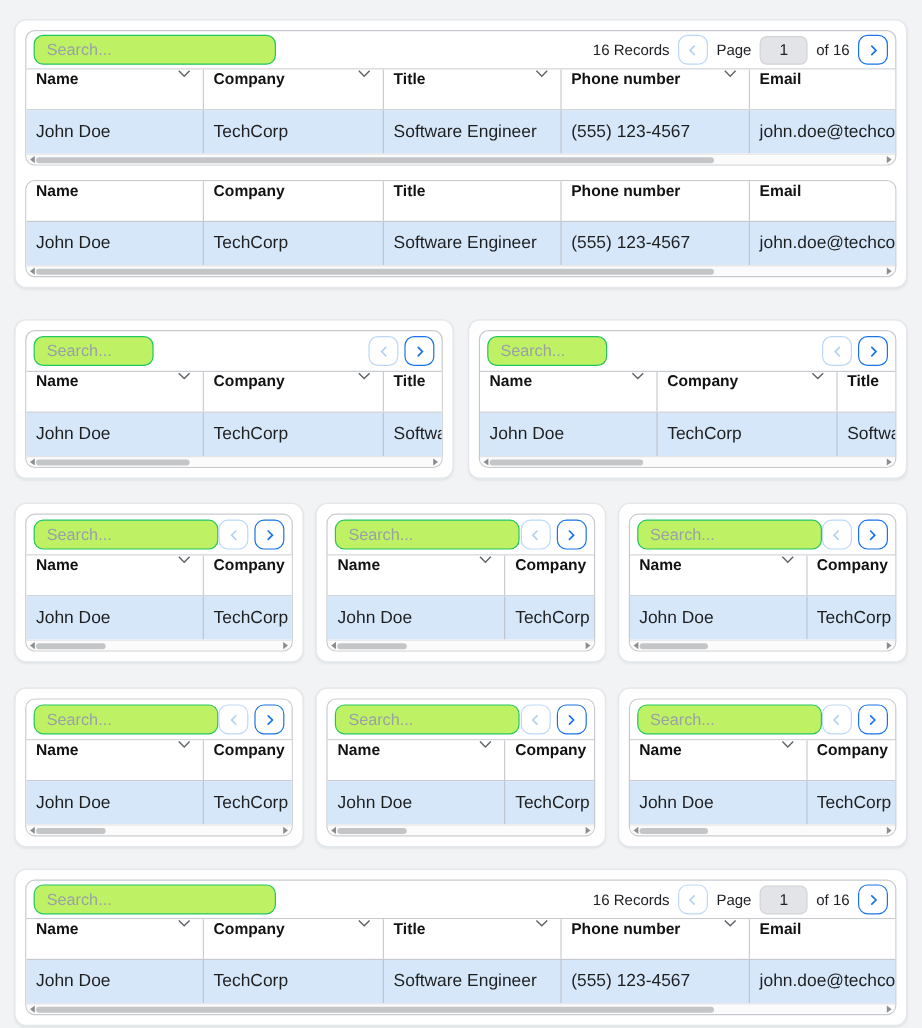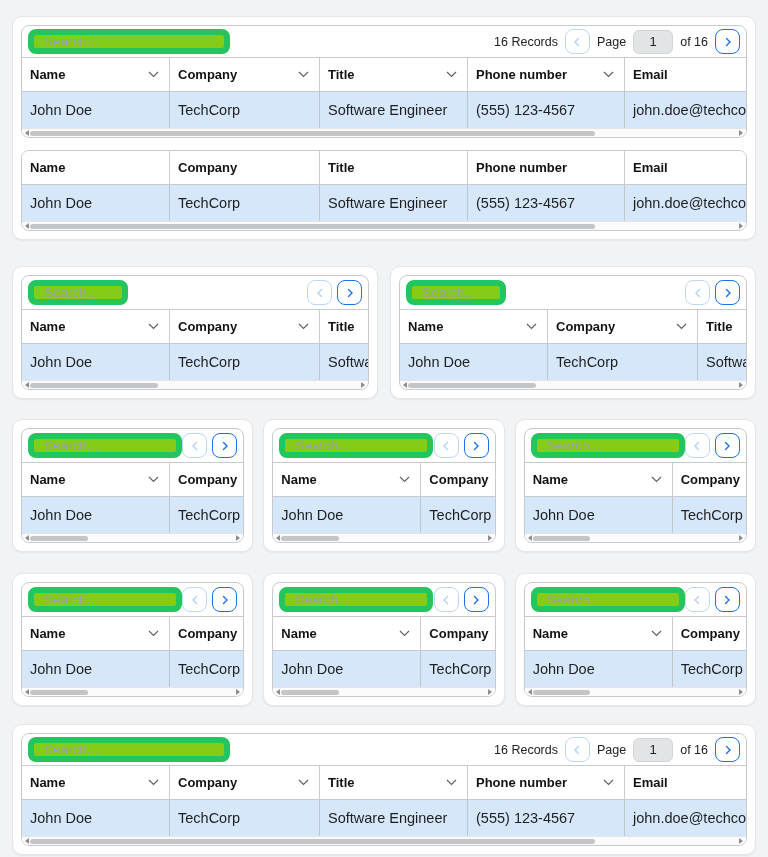--- a/index.html
+++ b/index.html
@@ -15,21 +15,21 @@
   .cardrow.r4 { gap:10px; margin-bottom:18px; }
   .cardrow .card { flex:1 1 0; min-width:0; }
 
   .tbox { border:1px solid #c7cbcf; border-radius:8px; overflow:hidden; background:#fff; }
   .tbox + .tbox { margin-top:12px; }
 
   
   .toolbar { display:flex; align-items:center; padding:3px 6px; height:32px;
              border-bottom:1px solid #c7cbcf; }
   .md .toolbar, .sm .toolbar { height:34px; }
-  .search { height:25px; background:#84cc16; border:6px solid #22c55e; border-radius:8px;
+  .search { height:25px; background:#bef264; border:1px solid #22c55e; border-radius:8px;
             padding:0 10px; font-size:13.5px; color:#3c4043; outline:none;
             font-family:"Liberation Sans",sans-serif; }
   .search::placeholder { color:#9aa0a6; }
   .xl .search { width:202px; }
   .md .search { width:100px; }
   .sm .search { width:154px; }
   .pager { margin-left:auto; display:flex; align-items:center; gap:5px;
            font-size:12.5px; color:#202124; white-space:nowrap; }
   .plabel { padding:0 2px; }
   .navbtn { width:25px; height:25px; border-radius:8px; background:#fff; flex:none;
@@ -37,21 +37,21 @@
   .navbtn.prev { border:1.5px solid #bdd8f7; }
   .navbtn.next { border:1.5px solid #1a73e8; }
   .navbtn.prev svg { stroke:#b3d2f3; }
   .navbtn.next svg { stroke:#1a73e8; }
   .pageinput { width:40px; height:24px; background:#e3e4e7; border:1px solid #d2d4d7;
                border-radius:6px; text-align:center; font-size:13px; color:#202124;
                outline:none; font-family:"Liberation Sans",sans-serif; }
 
   
   .thead { display:flex; height:34px; background:#fff; border-bottom:1px solid #c7cbcf; width:823px; }
-  .th { flex:none; display:flex; align-items:center; justify-content:space-between;
+  .th { flex:none; display:flex; align-items:flex-start; justify-content:space-between;
         padding:0 10px 0 8px; border-right:1px solid #c9cdd1; font-size:13px;
         font-weight:bold; color:#121212; white-space:nowrap; overflow:hidden; }
   .th svg { flex:none; margin-left:6px; }
   .trow { display:flex; height:36px; background:#d6e7fa; width:823px; }
   .td { flex:none; display:flex; align-items:center; padding:0 8px;
         border-right:1px solid #bdc5cd; font-size:14.5px; color:#1d1f21;
         white-space:nowrap; overflow:hidden; }
   .c0 { width:148px; } .c1 { width:150px; } .c2 { width:148px;gap:37px; }
   .c3 { width:157px; } .c4 { width:220px; }
 

